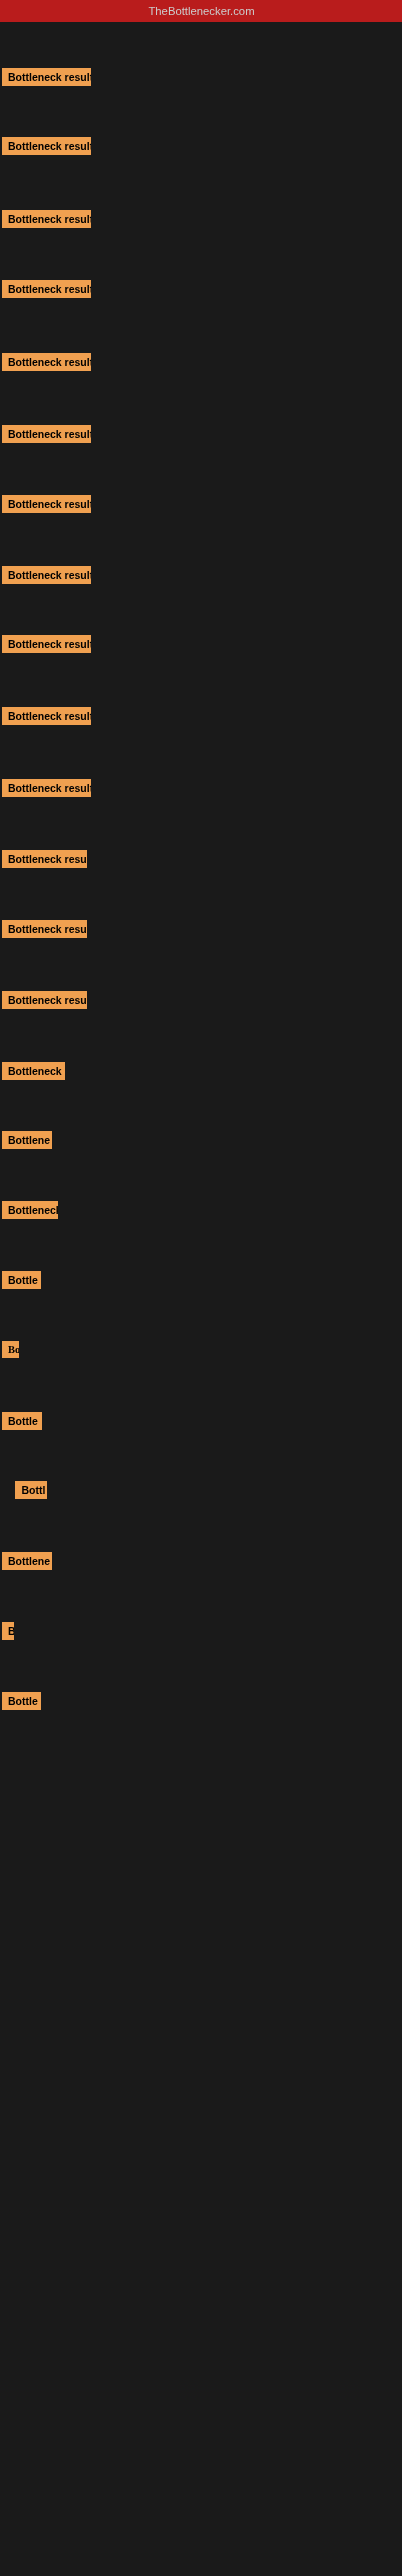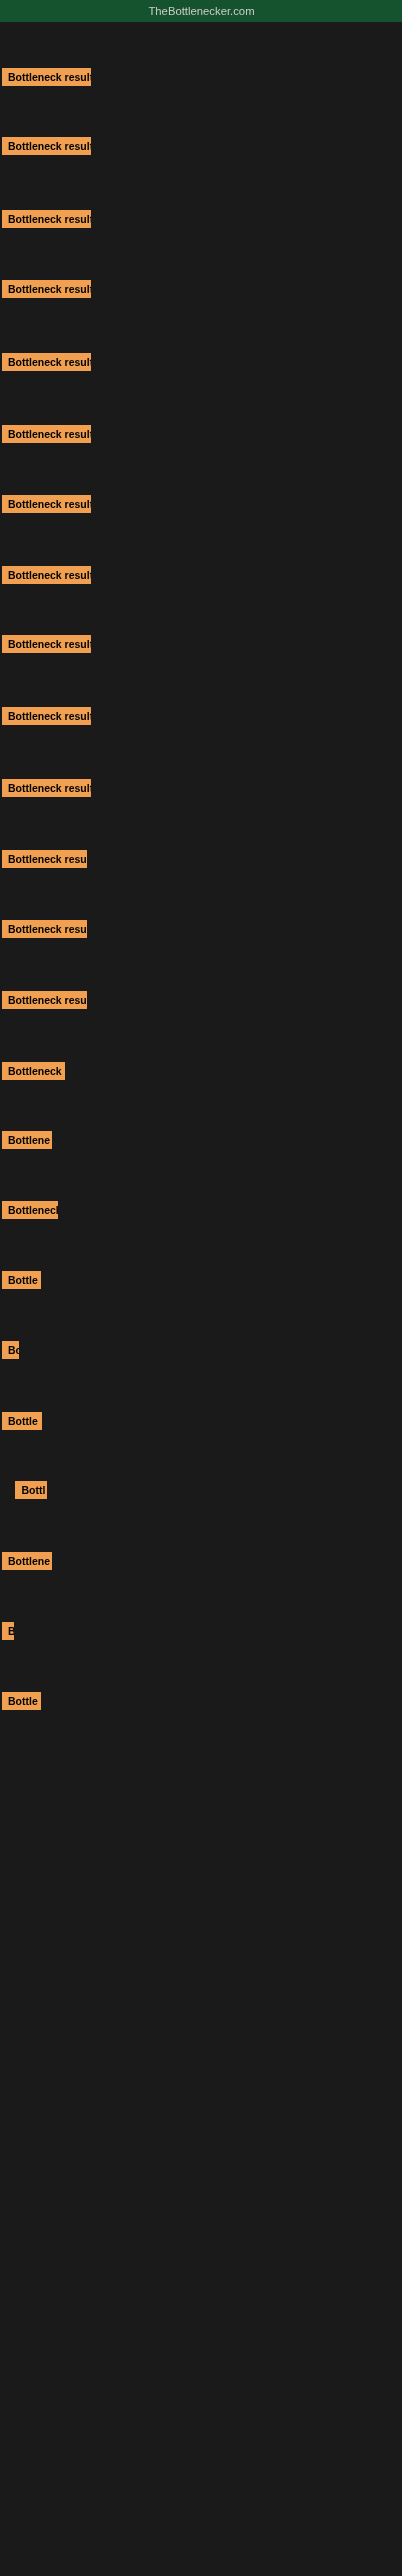--- a/index.html
+++ b/index.html
@@ -14,21 +14,21 @@
       background-color: #1a1a1a;
       font-family: Arial, sans-serif;
       position: relative;
     }
 
     .site-title {
       text-align: center;
       color: #cccccc;
       font-size: 11.3px;
       padding: 4.8px 0;
-      background-color: #14532d;
+      background-color: #b91c1c;
     }
 
     .bottleneck-item {
       display: inline-block;
       background-color: #f0a050;
       color: #000;
       font-size: 10.5px;
       font-weight: bold;
       padding: 3.2px 6.4px;
       margin: 0;
@@ -53,20 +53,20 @@
     <div class="bottleneck-item" style="position: absolute; top: 613px; left: 1.6px; max-width: 89px;">Bottleneck result</div>
     <div class="bottleneck-item" style="position: absolute; top: 685px; left: 1.6px; max-width: 89px;">Bottleneck result</div>
     <div class="bottleneck-item" style="position: absolute; top: 757px; left: 1.6px; max-width: 89px;">Bottleneck result</div>
     <div class="bottleneck-item" style="position: absolute; top: 828px; left: 1.6px; max-width: 85px;">Bottleneck result</div>
     <div class="bottleneck-item" style="position: absolute; top: 898px; left: 1.6px; max-width: 85px;">Bottleneck result</div>
     <div class="bottleneck-item" style="position: absolute; top: 969px; left: 1.6px; max-width: 85px;">Bottleneck result</div>
     <div class="bottleneck-item" style="position: absolute; top: 1040px; left: 1.6px; max-width: 63px;">Bottleneck r</div>
     <div class="bottleneck-item" style="position: absolute; top: 1109px; left: 1.6px; max-width: 50px;">Bottlene</div>
     <div class="bottleneck-item" style="position: absolute; top: 1179px; left: 1.6px; max-width: 56px;">Bottleneck</div>
     <div class="bottleneck-item" style="position: absolute; top: 1249px; left: 1.6px; max-width: 39px;">Bottle</div>
-    <div class="bottleneck-item" style="position: absolute; top: 1319px; left: 1.6px; max-width: 17.7px;">Bo</div>
+    <div class="bottleneck-item" style="position: absolute; top: 1319px; left: 1.6px; max-width: 17.7px; font-family: Liberation Serif, serif;">Bo</div>
     <div class="bottleneck-item" style="position: absolute; top: 1390px; left: 1.6px; max-width: 40px;">Bottle</div>
     <div class="bottleneck-item" style="position: absolute; top: 1459px; left: 15px; max-width: 32px;">Bottl</div>
     <div class="bottleneck-item" style="position: absolute; top: 1530px; left: 1.6px; max-width: 50px;">Bottlene</div>
     <div class="bottleneck-item" style="position: absolute; top: 1600px; left: 1.6px; max-width: 11.3px;">B</div>
     <div class="bottleneck-item" style="position: absolute; top: 1670px; left: 1.6px; max-width: 39px;">Bottle</div>
   </div>
 
 
 </body></html>

